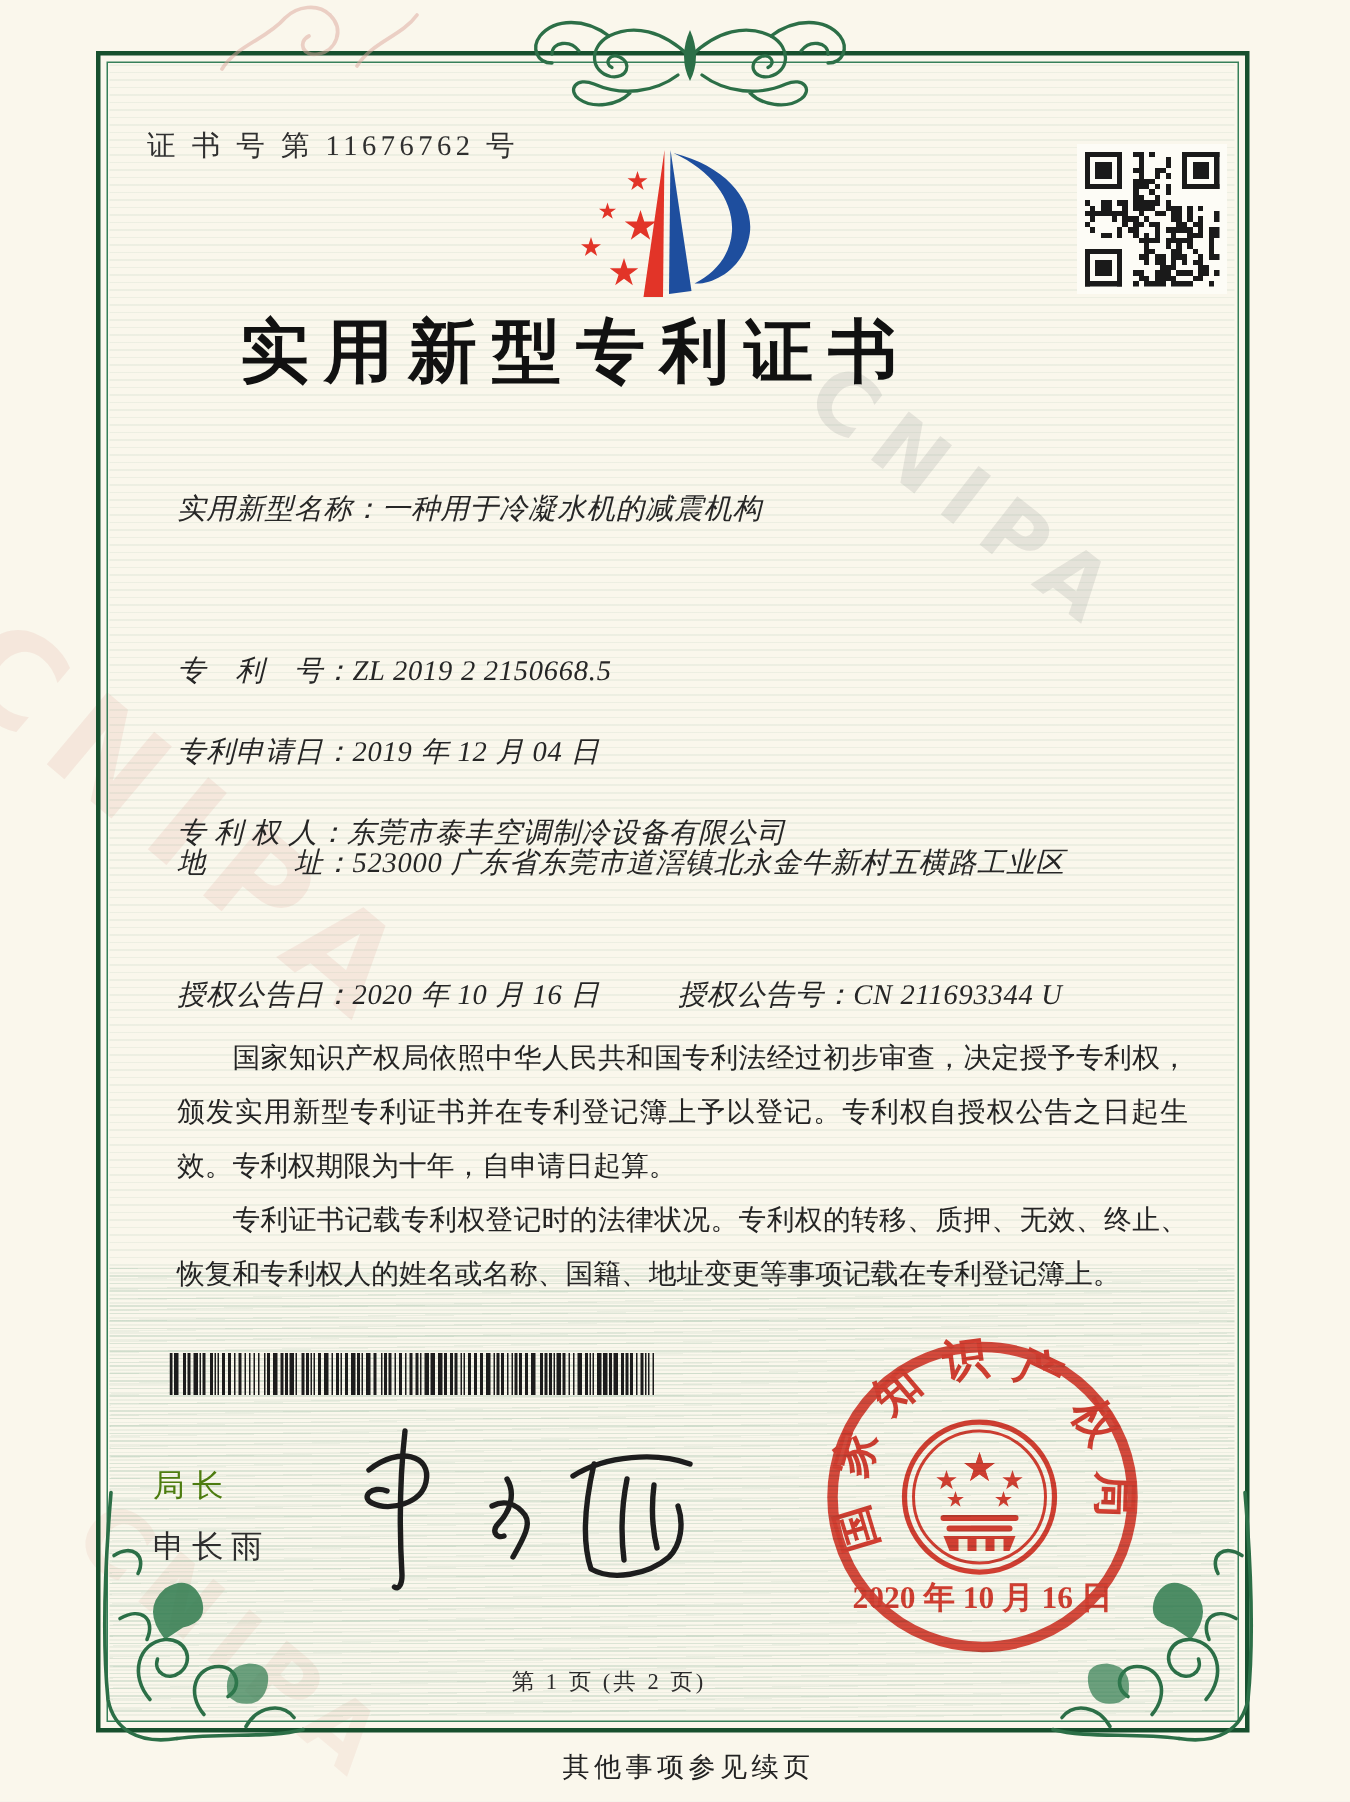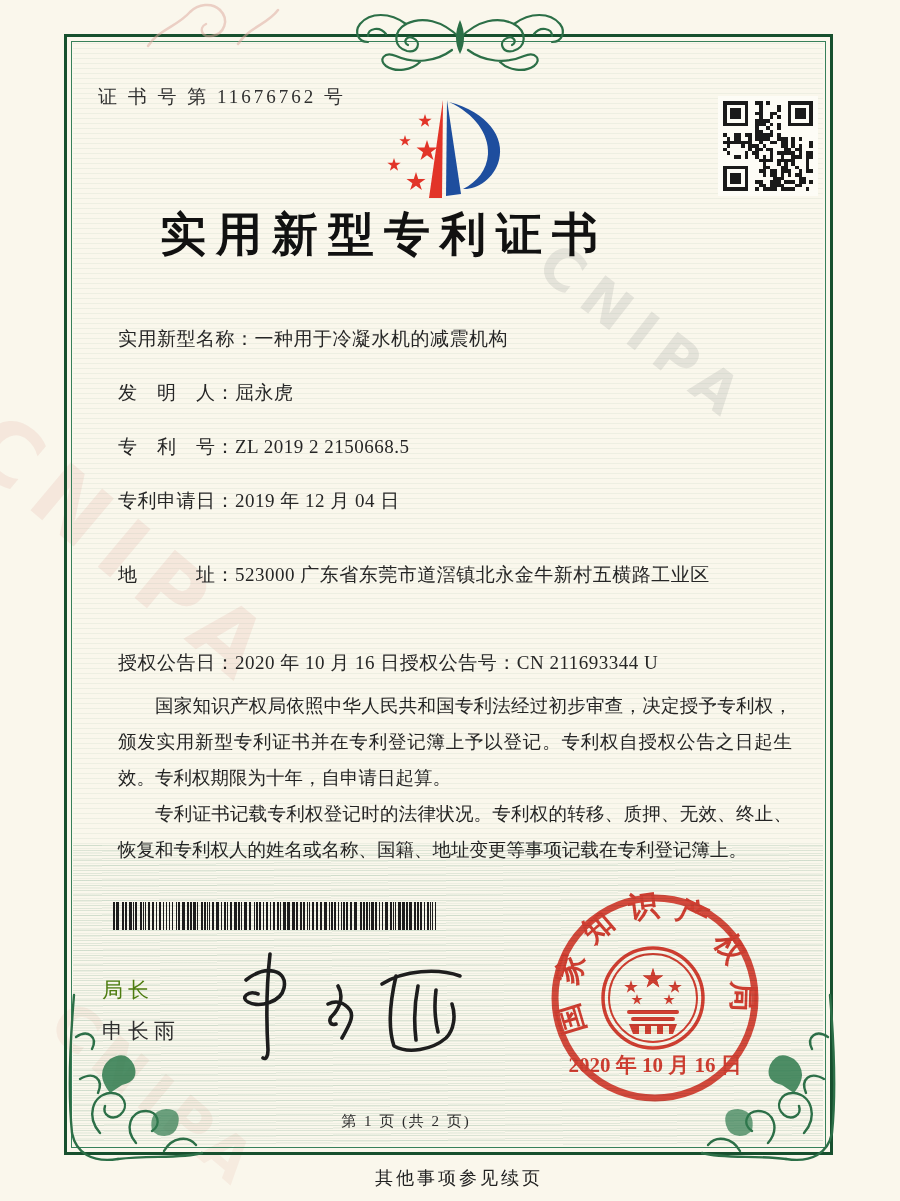--- a/index.html
+++ b/index.html
@@ -30,23 +30,23 @@
   .wm-pink-left{left:-60px;top:500px;font-size:86px;letter-spacing:16px;
            color:rgba(224,160,150,.18);transform:rotate(40deg);}
   .wm-pink-bottom{left:30px;top:1060px;font-size:60px;letter-spacing:10px;
            color:rgba(224,160,150,.14);transform:rotate(40deg);}
 
   
   .cert-number{position:absolute;left:98px;top:84px;font-size:19px;letter-spacing:3px;color:#303030;}
   .title{position:absolute;left:64px;top:204px;width:640px;text-align:center;
          font-size:46px;font-weight:bold;letter-spacing:10px;color:#111;}
   .field-row{position:absolute;left:118px;width:680px;font-size:19px;letter-spacing:.5px;
-             color:#262626;white-space:nowrap;}
+             color:#262626;white-space:nowrap;font-style:italic;}
   .field-label{display:inline-block;}
-  .grant-no-part{}
+  .grant-no-part{margin-left:52px;}
   .body-text{position:absolute;left:118px;top:688px;width:674px;font-size:18.5px;
              line-height:36px;text-align:justify;color:#242424;}
   .body-text p{margin:0;text-indent:2em;}
 
   .director-title{position:absolute;left:102px;top:976px;font-size:21px;letter-spacing:5px;
       font-family:Liberation Serif, serif;font-weight:500;color:#4d7c0f;}
   .director-name{position:absolute;left:102px;top:1017px;font-size:21px;letter-spacing:5px;
       font-family:Liberation Mono, monospace;font-weight:500;color:#2e2e2e;}
 
   .page-number{position:absolute;left:64px;top:1112px;width:684px;text-align:center;
@@ -354,28 +354,28 @@
         <rect x="19" y="24" width="1" height="1" fill="#1a1a1a"></rect>
         <rect x="23" y="24" width="1" height="1" fill="#1a1a1a"></rect>
       </svg>
   </div>
 
   <div class="title">实用新型专利证书</div>
 
   <div class="field-row" style="top:326px">
     <span class="field-label">实用新型名称：</span><span>一种用于冷凝水机的减震机构</span>
   </div>
-  <div class="field-row" style="top:380px">
-    <span class="field-label">发　明　人：</span><span>屈永虎</span>
-  </div>
   <div class="field-row" style="top:434px">
     <span class="field-label">专　利　号：</span><span>ZL 2019 2 2150668.5</span>
   </div>
   <div class="field-row" style="top:488px">
     <span class="field-label">专利申请日：</span><span>2019 年 12 月 04 日</span>
+  </div>
+  <div class="field-row" style="top:542px">
+    <span class="field-label">专 利 权 人：</span><span>东莞市泰丰空调制冷设备有限公司</span>
   </div>
   <div class="field-row" style="top:562px">
     <span class="field-label">地　　　址：</span><span>523000 广东省东莞市道滘镇北永金牛新村五横路工业区</span>
   </div>
   <div class="field-row" style="top:650px">
     <span>授权公告日：</span><span>2020 年 10 月 16 日</span><span class="grant-no-part">授权公告号：</span><span>CN 211693344 U</span>
   </div>
 
   <div class="body-text">
     <p>国家知识产权局依照中华人民共和国专利法经过初步审查，决定授予专利权，颁发实用新型专利证书并在专利登记簿上予以登记。专利权自授权公告之日起生效。专利权期限为十年，自申请日起算。</p>

